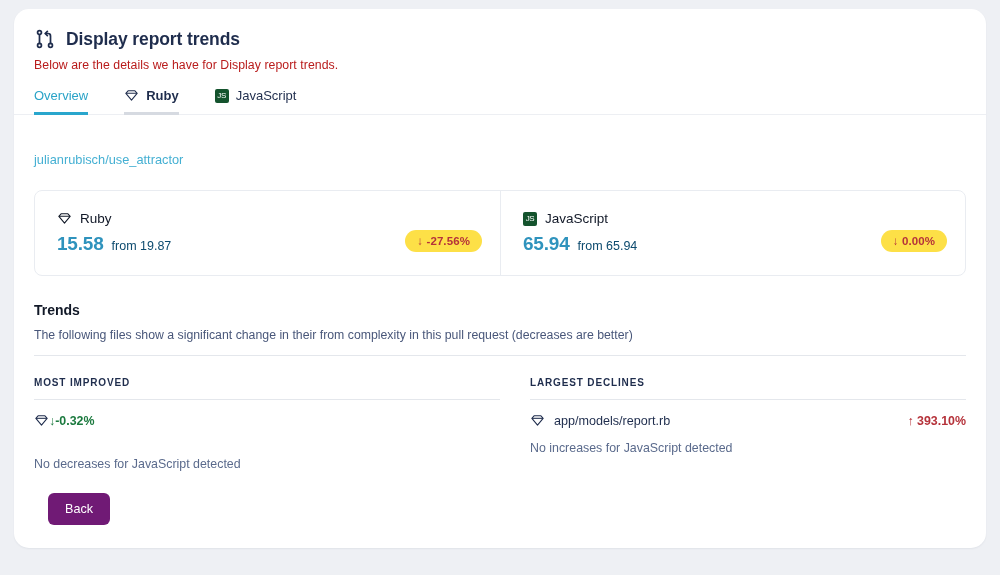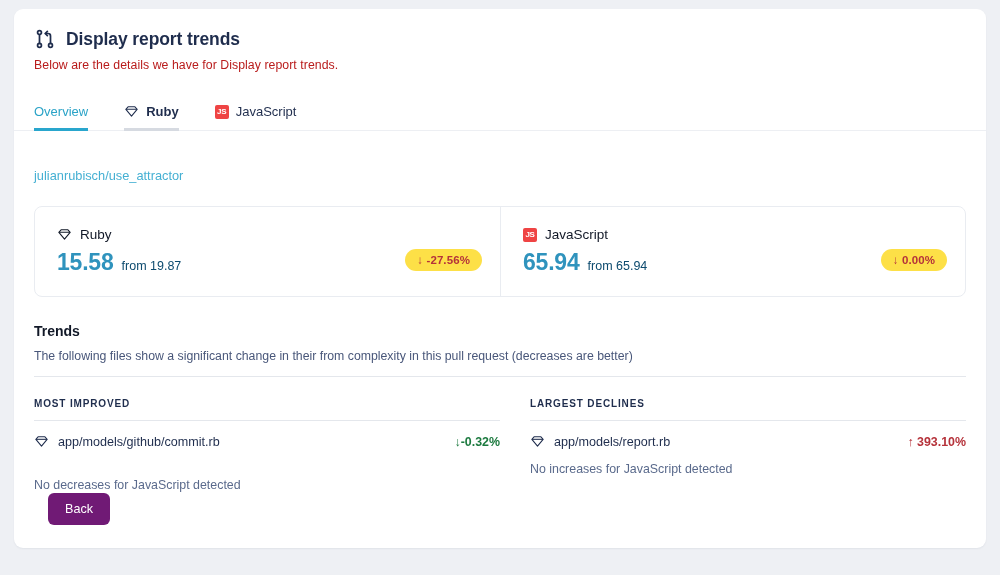--- a/index.html
+++ b/index.html
@@ -14,21 +14,21 @@
 
   .page {
     width: 1000px;
     height: 575px;
     background: #eef0f4;
     padding: 9px 14px 27px 14px;
   }
 
   .card {
     background: #ffffff;
-    border-radius: 9px;
+    border-radius: 15px;
     width: 972px;
     height: 539px;
     box-shadow: 0 1px 2px rgba(20,30,60,0.06);
     overflow: hidden;
     position: relative;
   }
 
   
   .hdr {
     padding: 19px 20px 0 20px;
@@ -70,39 +70,38 @@
     margin-right: 36px;
     border-bottom: 3px solid transparent;
     cursor: pointer;
     position: relative;
     top: 1px;
   }
   .tab-overview {
     color: #2aa3c7;
     border-bottom-color: #29a6cd;
     font-weight: normal;
-    margin-top: 16px;
   }
   .tab-ruby {
     color: #1f2d4d;
     font-weight: bold;
     border-bottom-color: #d6dae1;
   }
   .tab-js {
     color: #1f2d4d;
     font-weight: normal;
   }
   .gem-icon { width: 15px; height: 15px; display:block; }
   .js-badge {
     width: 14px; height: 14px;
-    background: #ef4444;
+    background: #14532d;
     border-radius: 2px;
     color: #ffffff;
     font-size: 8px;
-    font-weight: bold;
+    font-weight: normal;
     font-family: "Liberation Sans", sans-serif;
     display: flex;
     align-items: center;
     justify-content: center;
     letter-spacing: -0.3px;
     line-height: 1;
   }
 
   
   .body { padding: 0 20px; }
@@ -148,21 +147,21 @@
     font-size: 13.5px;
     color: #111827;
   }
   .metric-vals {
     display: flex;
     align-items: baseline;
     gap: 8px;
     margin-top: 7px;
   }
   .metric-num {
-    font-size: 23px;
+    font-size: 19px;
     font-weight: bold;
     color: #2f93bd;
     letter-spacing: -0.2px;
   }
   .metric-from {
     font-size: 12.5px;
     color: #0c4a6e;
   }
   .pill {
     align-self: center;
@@ -344,21 +343,20 @@
             <div class="sec-label">MOST IMPROVED</div>
             <div class="col-head-rule"></div>
 
             <div class="file-row">
               <svg class="gem-icon" viewBox="0 0 24 24" aria-hidden="true">
                 <g fill="none" stroke="#1f2d4d" stroke-width="1.7" stroke-linejoin="round">
                   <path d="M3 8.5 L6.5 4.5 H17.5 L21 8.5 L12 19.5 Z"></path>
                   <path d="M3 8.5 H21"></path>
                 </g>
               </svg>
-              <span class="file-name">app/models/github/commit.rb</span>
               <span class="delta delta-down">
                 <span>↓</span><span>-0.32%</span>
               </span>
             </div>
 
             <div class="empty-note empty-left">No decreases for JavaScript detected</div>
           </div>
 
           <div class="col col-right">
             <div class="sec-label">LARGEST DECLINES</div>

